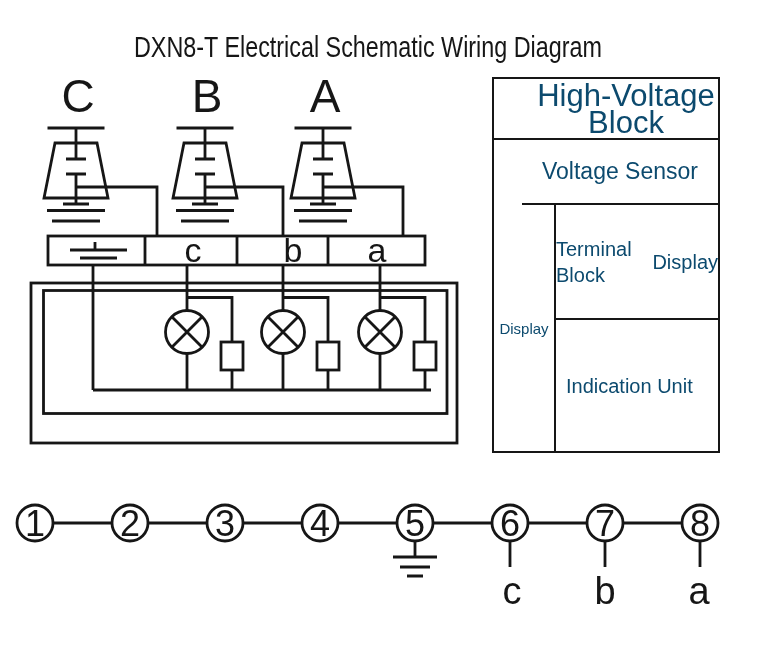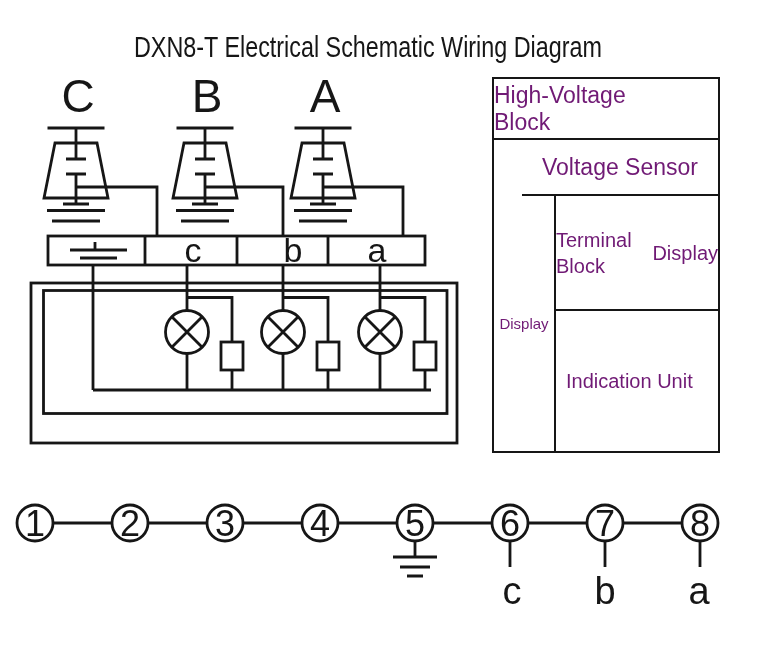--- a/index.html
+++ b/index.html
@@ -1,37 +1,37 @@
 <!DOCTYPE html>
 <html><head>
 <meta charset="utf-8">
 <style>
   html,body{margin:0;padding:0;background:#ffffff;}
   .stage{
     position:relative;width:768px;height:655px;background:#ffffff;
-    font-family:"Liberation Sans",sans-serif;color:#701a75;overflow:hidden;
+    font-family:"Liberation Sans",sans-serif;color:#0c4a6e;overflow:hidden;
   }
   .stage svg{position:absolute;left:0;top:0;}
   .ln{stroke:#161616;stroke-width:2.8;fill:none;stroke-linecap:butt;stroke-linejoin:miter;}
   .ln-thick{stroke:#161616;stroke-width:3.2;fill:none;}
   .shape{stroke:#161616;stroke-width:2.8;fill:none;}
   text{fill:#161616;font-family:"Liberation Sans",sans-serif;text-anchor:middle;}
   .t-title{font-size:29px;}
   .t-phase{font-size:46px;}
   .t-cell{font-size:34px;}
   .t-num{font-size:36px;}
   .t-wire{font-size:38px;}
   
   .legend{
     position:absolute;left:492px;top:77px;width:228px;height:376px;
     border:2.5px solid #161616;box-sizing:border-box;display:flex;flex-direction:column;
   }
   .lg-row1{height:61px;border-bottom:2.5px solid #161616;display:flex;flex-direction:column;
-    justify-content:center;font-size:23px;line-height:27px;flex:none;box-sizing:border-box;}
-  .lg-row2{height:56px;border-bottom:2.5px solid #161616;display:flex;
+    align-items:center;justify-content:center;font-size:31px;line-height:27px;flex:none;box-sizing:border-box;padding-left:40px;}
+  .lg-row2{height:65px;border-bottom:2.5px solid #161616;display:flex;
     align-items:center;justify-content:center;font-size:23px;flex:none;box-sizing:border-box;margin-left:28px;}
   .lg-row3{flex:1;display:flex;min-height:0;}
   .lg-display{width:62px;border-right:2.5px solid #161616;display:flex;
     align-items:center;justify-content:center;font-size:15px;flex:none;box-sizing:border-box;}
   .lg-right{flex:1;display:flex;flex-direction:column;min-height:0;}
   .lg-tbd{height:115px;border-bottom:2.5px solid #161616;display:flex;flex-direction:row;
     align-items:center;justify-content:center;font-size:20px;line-height:26px;flex:none;box-sizing:border-box;}
   .lg-iuc{flex:1;display:flex;flex-direction:column;justify-content:center;
     padding-left:10px;font-size:20px;line-height:26px;box-sizing:border-box;text-align:left;}
 </style>

